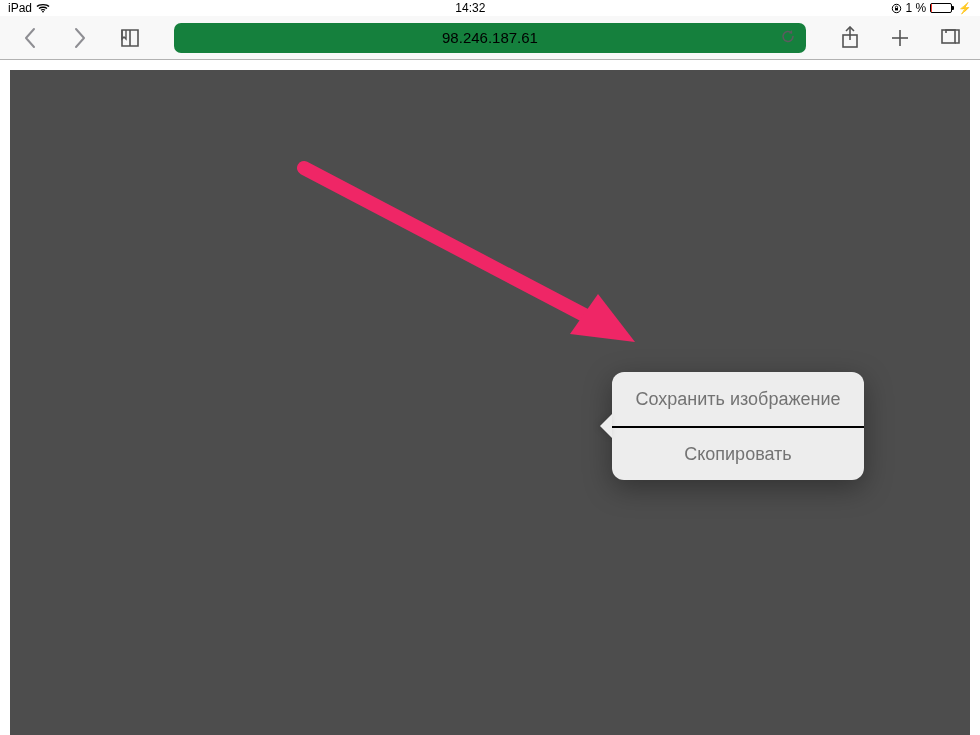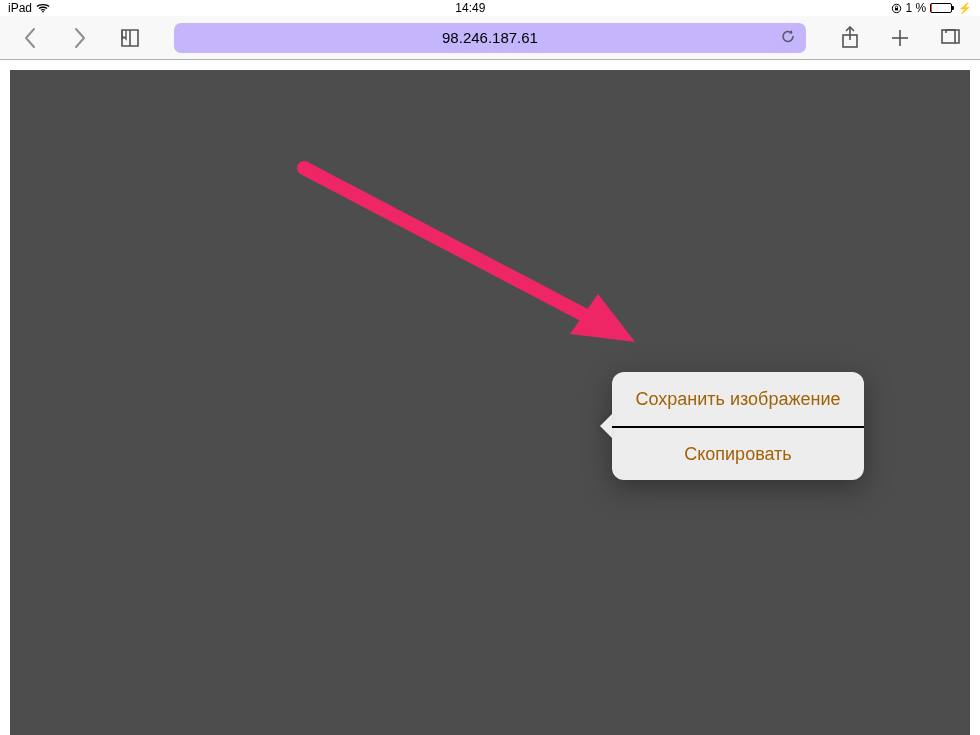--- a/index.html
+++ b/index.html
@@ -53,21 +53,21 @@
     display: flex; align-items: center; justify-content: center;
     color: #8e8e93;
   }
   .tool-btn.enabled { color: #545454; }
   .tool-btn svg { stroke: currentColor; }
 
   .addr-bar {
     flex: 1;
     height: 30px;
     margin: 0 6px;
-    background: #c4b5fd;
+    background: #15803d;
     border-radius: 7px;
     display: flex;
     align-items: center;
     justify-content: center;
     position: relative;
     color: #000;
     font-size: 15px;
   }
   .addr-reload {
     position: absolute;
@@ -99,21 +99,21 @@
     background: #ededed;
     border-radius: 12px;
     box-shadow: 0 8px 28px rgba(0,0,0,0.35);
   }
   .popover-item {
     height: 54px;
     display: flex;
     align-items: center;
     justify-content: center;
     font-size: 18px;
-    color: #a16207;
+    color: #737373;
     cursor: pointer;
   }
   .popover-item + .popover-item {
     border-top: 2px solid #000000;
   }
   .popover-arrow {
     position: absolute;
     left: -12px;
     top: 50%;
     transform: translateY(-50%);
@@ -138,21 +138,21 @@
     <span>iPad</span>
     <span class="wifi-icon">
       <svg width="14" height="10" viewBox="0 0 14 10" fill="none">
         <path d="M1 3.5 C3 1 11 1 13 3.5" stroke="#000" stroke-width="1.3" fill="none"></path>
         <path d="M3 5.5 C5 3.8 9 3.8 11 5.5" stroke="#000" stroke-width="1.3" fill="none"></path>
         <path d="M5 7.3 C6 6.4 8 6.4 9 7.3" stroke="#000" stroke-width="1.3" fill="none"></path>
         <circle cx="7" cy="8.6" r="0.9" fill="#000"></circle>
       </svg>
     </span>
   </div>
-  <div>14:49</div>
+  <div>14:32</div>
   <div class="status-right">
     <span class="lock-icon">
       <svg width="11" height="11" viewBox="0 0 11 11">
         <circle cx="5.5" cy="5.5" r="4.2" fill="none" stroke="#000" stroke-width="1"></circle>
         <rect x="4" y="5" width="3" height="2.4" fill="#000"></rect>
         <path d="M4.4 5 V4.2 a1.1 1.1 0 0 1 2.2 0 V5" fill="none" stroke="#000" stroke-width="0.8"></path>
       </svg>
     </span>
     <span>1 %</span>
     <span class="battery">

